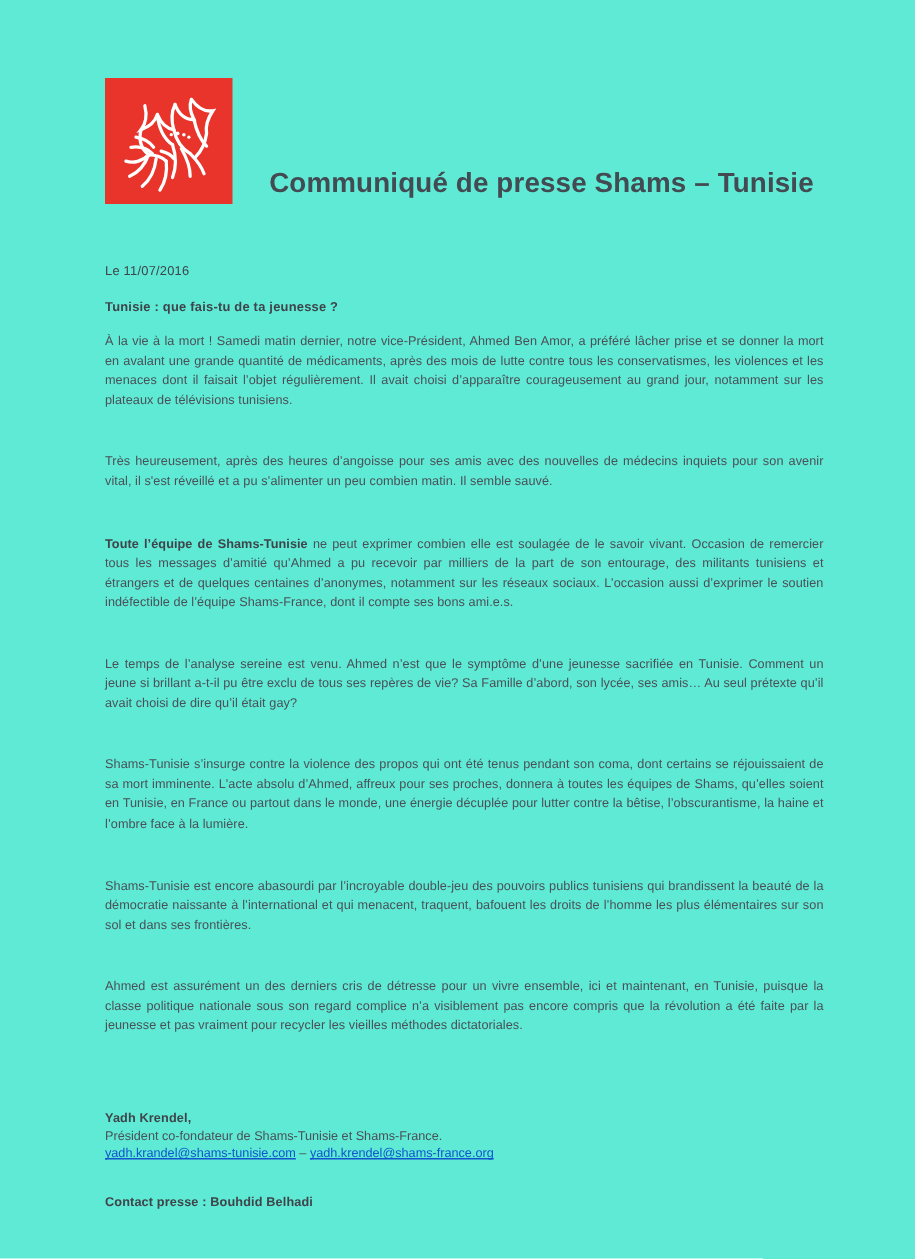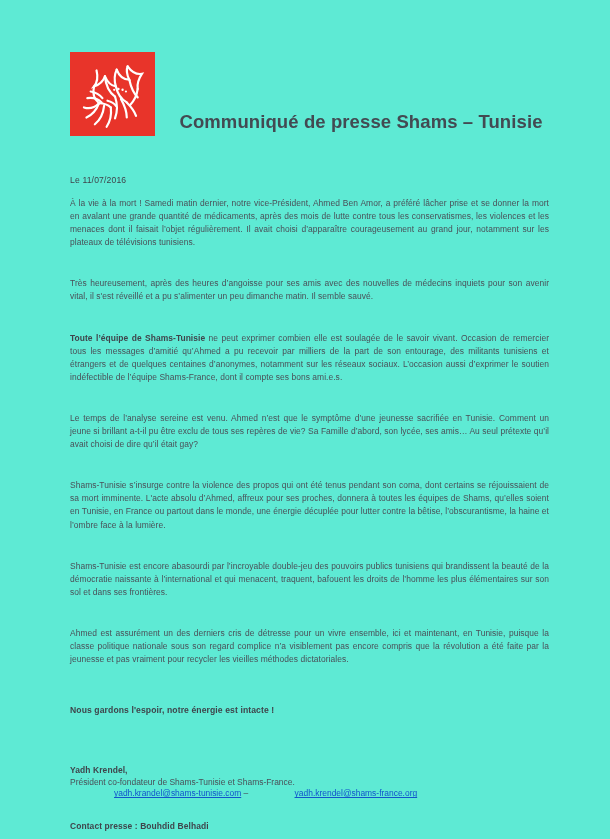--- a/index.html
+++ b/index.html
@@ -103,21 +103,20 @@
   .sig-name {
     font-weight: bold;
     color: #3f444b;
     letter-spacing: 0.1px;
   }
   .sig-role { color: #4a5058; }
   .maillinks { margin-top: 0; }
   a.mail {
     color: #1155cc;
     text-decoration: underline;
-    margin-left: 44px;
   }
   .dash { color: #4a5058; text-decoration: none; }
   .phone { color: #4a5058; }
 
   .contact-block { margin-top: 21px; }
   .contact-title {
     font-weight: bold;
     color: #3f444b;
     letter-spacing: 0.1px;
   }
@@ -160,30 +159,30 @@
           <circle cx="52" cy="45" r="1.3"></circle>
         </g>
       </svg>
     </div>
     <div class="title">Communiqué de presse Shams – Tunisie</div>
   </div>
 
   <div class="content">
 
     <div class="date">Le 11/07/2016</div>
+    <div class="subhead">Tunisie : que fais-tu de ta jeunesse ?</div>
 
     <p class="para"><span>À la vie à la mort ! Samedi matin dernier, notre vice-Président, Ahmed Ben Amor, a préféré lâcher prise et se donner la mort en avalant une grande quantité de médicaments, après des mois de lutte contre tous les conservatismes, les violences et les menaces dont il faisait l’objet régulièrement. Il avait choisi d’apparaître courageusement au grand jour, notamment sur les plateaux de télévisions tunisiens.</span></p>
-    <p class="para"><span>Très heureusement, après des heures d’angoisse pour ses amis avec des nouvelles de médecins inquiets pour son avenir vital, il s'est réveillé et a pu s’alimenter un peu dimanche matin. Il semble sauvé.</span></p>
+    <p class="para"><span>Très heureusement, après des heures d’angoisse pour ses amis avec des nouvelles de médecins inquiets pour son avenir vital, il s'est réveillé et a pu s’alimenter un peu combien matin. Il semble sauvé.</span></p>
     <p class="para"><span class="b">Toute l’équipe de Shams-Tunisie</span><span> ne peut exprimer combien elle est soulagée de le savoir vivant. Occasion de remercier tous les messages d’amitié qu’Ahmed a pu recevoir par milliers de la part de son entourage, des militants tunisiens et étrangers et de quelques centaines d’anonymes, notamment sur les réseaux sociaux. L’occasion aussi d’exprimer le soutien indéfectible de l’équipe Shams-France, dont il compte ses bons ami.e.s.</span></p>
     <p class="para"><span>Le temps de l’analyse sereine est venu. Ahmed n’est que le symptôme d’une jeunesse sacrifiée en Tunisie. Comment un jeune si brillant a-t-il pu être exclu de tous ses repères de vie? Sa Famille d’abord, son lycée, ses amis… Au seul prétexte qu’il avait choisi de dire qu’il était gay?</span></p>
     <p class="para"><span>Shams-Tunisie s’insurge contre la violence des propos qui ont été tenus pendant son coma, dont certains se réjouissaient de sa mort imminente. L'acte absolu d’Ahmed, affreux pour ses proches, donnera à toutes les équipes de Shams, qu’elles soient en Tunisie, en France ou partout dans le monde, une énergie décuplée pour lutter contre la bêtise, l’obscurantisme, la haine et l’ombre face à la lumière.</span></p>
     <p class="para"><span>Shams-Tunisie est encore abasourdi par l’incroyable double-jeu des pouvoirs publics tunisiens qui brandissent la beauté de la démocratie naissante à l’international et qui menacent, traquent, bafouent les droits de l’homme les plus élémentaires sur son sol et dans ses frontières.</span></p>
     <p class="para"><span>Ahmed est assurément un des derniers cris de détresse pour un vivre ensemble, ici et maintenant, en Tunisie, puisque la classe politique nationale sous son regard complice n’a visiblement pas encore compris que la révolution a été faite par la jeunesse et pas vraiment pour recycler les vieilles méthodes dictatoriales.</span></p>
 
-    <div class="closing">Nous gardons l'espoir, notre énergie est intacte !</div>
 
     <div class="signature">
       <div class="sig-name">Yadh Krendel,</div>
       <div class="sig-role">Président co-fondateur de Shams-Tunisie et Shams-France.</div>
       <div class="maillinks"><a class="mail" href="#">yadh.krandel@shams-tunisie.com</a><span class="dash"> – </span><a class="mail" href="#">yadh.krendel@shams-france.org</a></div>
 
       <div class="contact-block">
         <div class="contact-title">Contact presse : Bouhdid Belhadi</div>
 
       </div>

